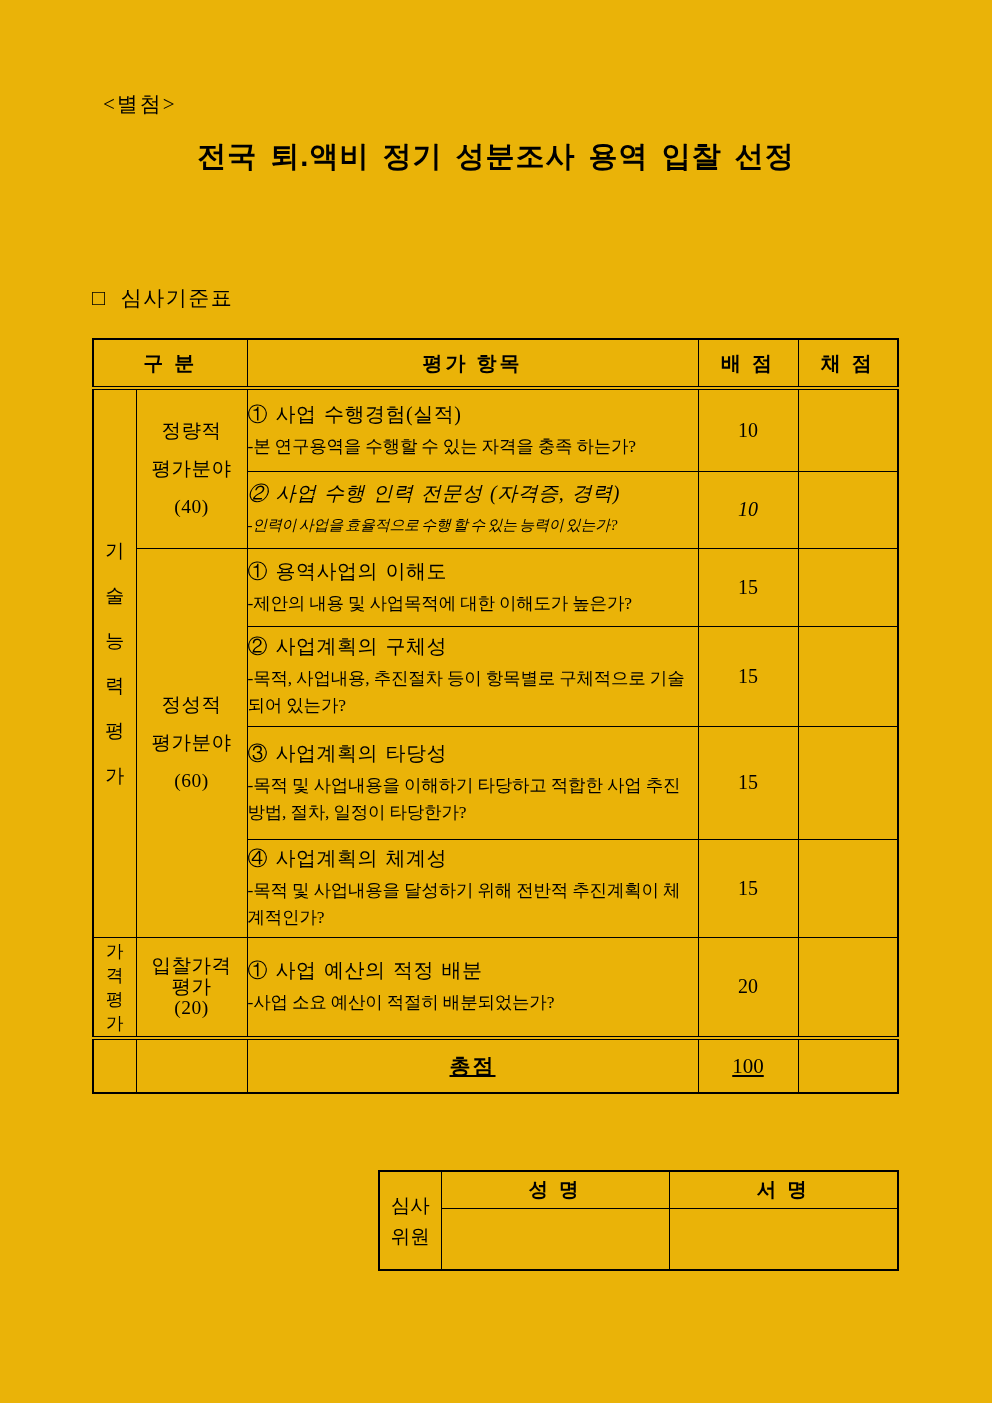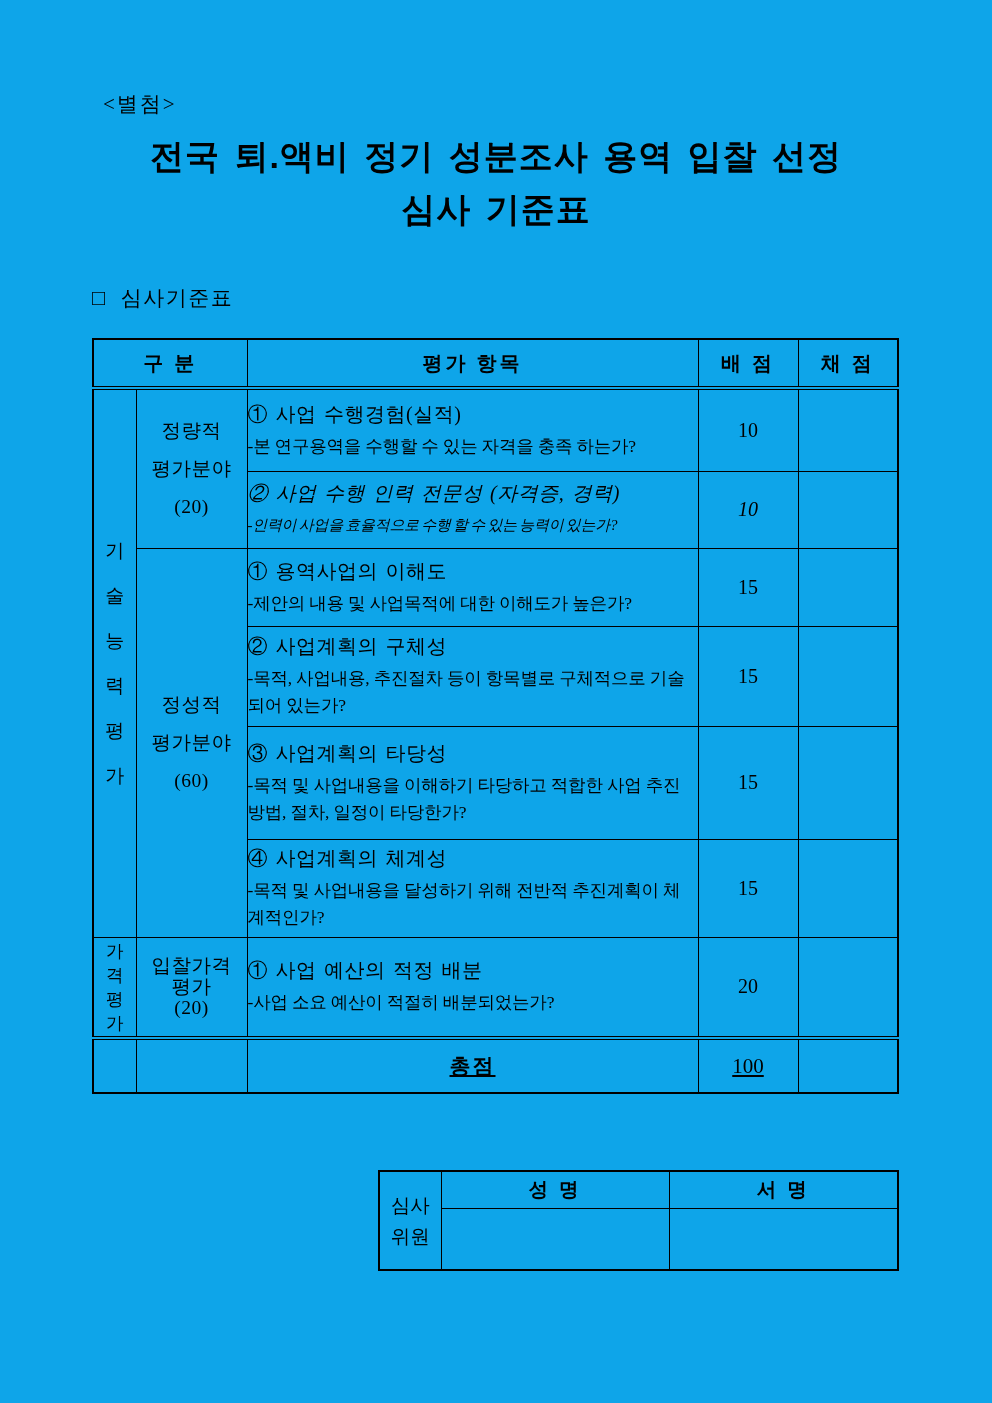--- a/index.html
+++ b/index.html
@@ -1,37 +1,37 @@
 <!DOCTYPE html>
 <html><head>
 <meta charset="utf-8">
 <style>
   * { margin:0; padding:0; box-sizing:border-box; }
   html,body { background:#e8e8e8; }
   .page {
     position:relative;
     width:992px; height:1403px;
-    background:#0ea5e9;
+    background:#eab308;
     margin:0 auto;
     font-family:"Liberation Serif", serif;
     color:#000;
     overflow:hidden;
   }
 
   
   .attachment {
     position:absolute; left:103px; top:90px;
     font-size:21px; letter-spacing:2px;
   }
   .doc-title {
     position:absolute; left:0; right:0; top:130px;
     text-align:center;
     font-family:"Liberation Sans", sans-serif;
     font-weight:700;
-    font-size:34px; line-height:53px; letter-spacing:1px;
+    font-size:29px; line-height:53px; letter-spacing:1px;
     word-spacing:4px;
   }
   .section-label {
     position:absolute; left:92px; top:284px;
     font-size:21px; letter-spacing:1.5px;
   }
   .section-label .bullet { margin-right:14px; font-size:22px; }
 
   
   table { border-collapse:collapse; table-layout:fixed; }
@@ -127,21 +127,20 @@
 </style>
 </head>
 <body>
 
 <div class="page">
 
   <div class="attachment">&lt;별첨&gt;</div>
 
   <div class="doc-title">
     <div>전국 퇴.액비 정기 성분조사 용역 입찰 선정</div>
-    <div>심사 기준표</div>
   </div>
 
   <div class="section-label">
     <span class="bullet">□</span><span>심사기준표</span>
   </div>
 
   <table class="criteria">
     <colgroup>
         <col class="c1">
         <col class="c2">
@@ -158,21 +157,21 @@
     </tr>
     <tr class="row-1">
       <td rowspan="6" class="vgroup vtech">기
 술
 능
 력
 평
 가</td>
       <td rowspan="2" class="ggroup">정량적
 평가분야
-(20)</td>
+(40)</td>
       <td class="item-cell">
         <div class="ititle">① 사업 수행경험(실적)</div>
         <div class="desc">-본 연구용역을 수행할 수 있는 자격을 충족 하는가?</div>
       </td>
       <td class="pts">10</td>
       <td></td>
     </tr>
     <tr class="row-2">
       <td class="item-cell">
         <div class="ititle">② 사업 수행 인력 전문성 (자격증, 경력)</div>

